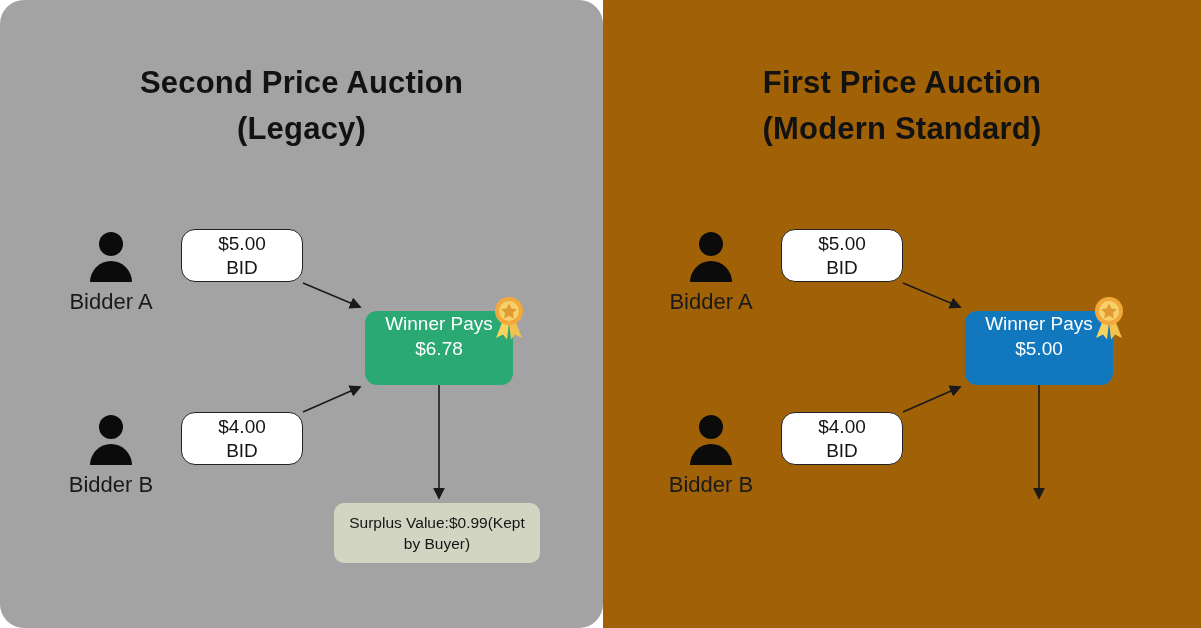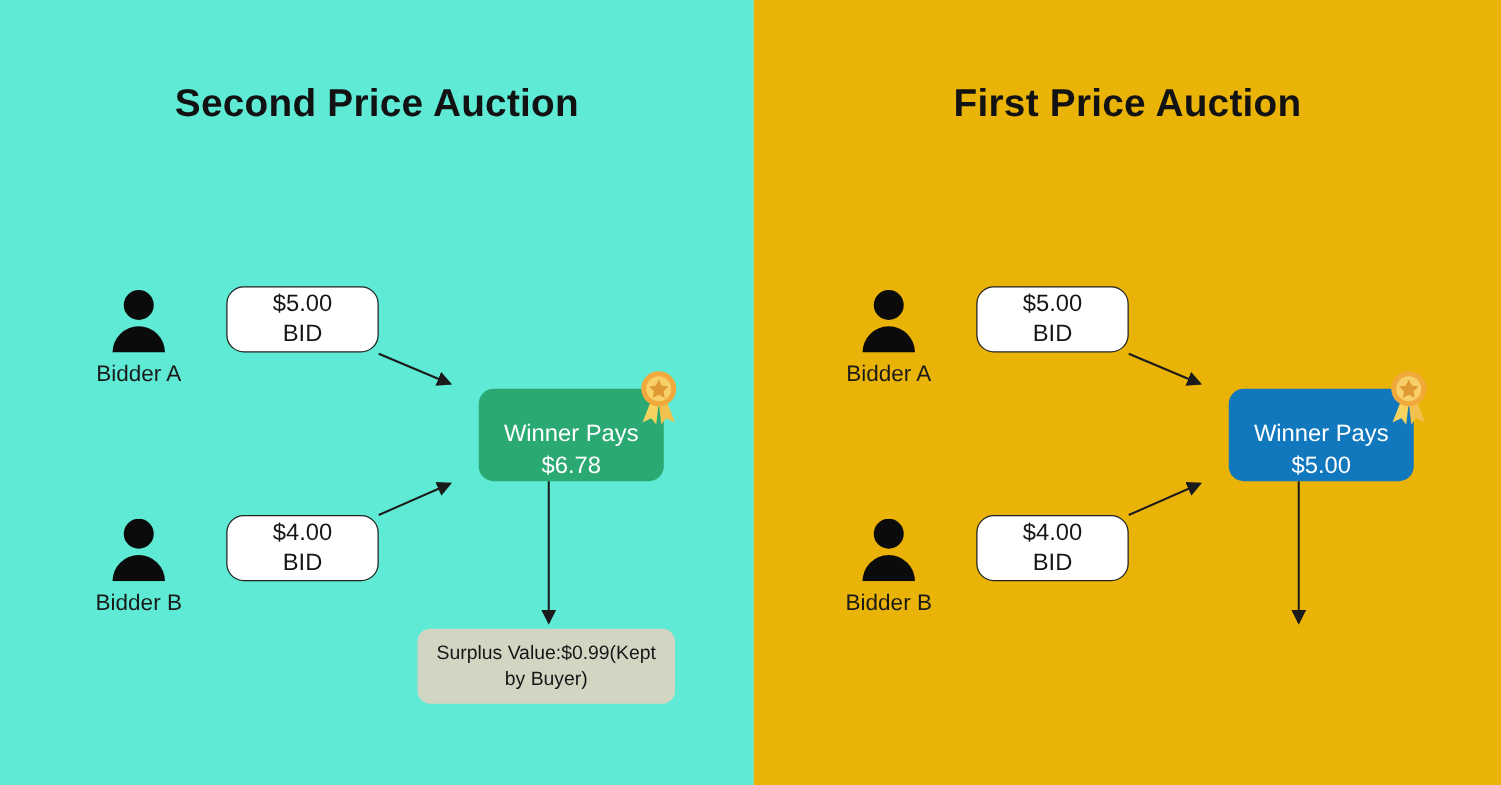--- a/index.html
+++ b/index.html
@@ -35,21 +35,21 @@
   }
 
   .bidder {
     position: absolute;
     width: 92px;
     text-align: center;
   }
   .bidder svg { display: block; margin: 0 auto; }
   .bidder-label {
     margin-top: 7px;
-    font-size: 18px;
+    font-size: 22px;
     color: #1a1a1a;
   }
 
   .bid-box {
     position: absolute;
     width: 122px;
     height: 53px;
     background: #ffffff;
     border: 1.6px solid #222222;
     border-radius: 14px;
@@ -63,26 +63,25 @@
   }
 
   .winner-box {
     position: absolute;
     width: 148px;
     height: 74px;
     border-radius: 12px;
     display: flex;
     flex-direction: column;
     align-items: center;
-    justify-content: flex-end;
+    justify-content: flex-start;
     color: #ffffff;
     font-size: 19px;
     font-weight: 500;
     line-height: 25px;
-    margin-left: 18px;
   }
   .medal {
     position: absolute;
     top: -15px;
     right: -13px;
   }
 
   .outcome-box {
     position: absolute;
     width: 206px;
@@ -104,23 +103,24 @@
     top: 0; left: 0;
     width: 1201px; height: 628px;
     pointer-events: none;
   }
 </style>
 </head>
 <body>
 
 <div class="canvas">
 
-  <section class="panel panel-left" style="background-color: #5eead4;">
+  <section class="panel panel-left" style="background-color: #a3a3a3; border-radius: 24px;">
     <div class="title">
       <div>Second Price Auction</div>
+      <div>(Legacy)</div>
     </div>
 
     <div class="bidder" style="left:65px; top:232px;">
       <svg width="46" height="50" viewBox="0 0 46 50">
         <circle cx="23" cy="12" r="12" fill="#0b0b0b"></circle>
         <path d="M2,50 a21,21 0 0,1 42,0 z" fill="#0b0b0b"></path>
       </svg>
       <div class="bidder-label">Bidder A</div>
     </div>
 
@@ -152,23 +152,24 @@
         <circle cx="17" cy="15" r="10" fill="#f7d06a"></circle>
         <path d="M17,7.5 L19.4,12.4 L24.8,13.2 L20.9,17 L21.8,22.4 L17,19.8 L12.2,22.4 L13.1,17 L9.2,13.2 L14.6,12.4 Z" fill="#e09a33"></path>
       </svg>
     </div>
 
     <div class="outcome-box" style="left:334px; top:503px;">
       <div>Surplus Value:$0.99(Kept by Buyer)</div>
     </div>
   </section>
 
-  <section class="panel panel-right" style="background-color: #eab308;">
+  <section class="panel panel-right" style="background-color: #a16207;">
     <div class="title">
       <div>First Price Auction</div>
+      <div>(Modern Standard)</div>
     </div>
 
     <div class="bidder" style="left:62px; top:232px;">
       <svg width="46" height="50" viewBox="0 0 46 50">
         <circle cx="23" cy="12" r="12" fill="#0b0b0b"></circle>
         <path d="M2,50 a21,21 0 0,1 42,0 z" fill="#0b0b0b"></path>
       </svg>
       <div class="bidder-label">Bidder A</div>
     </div>
 

